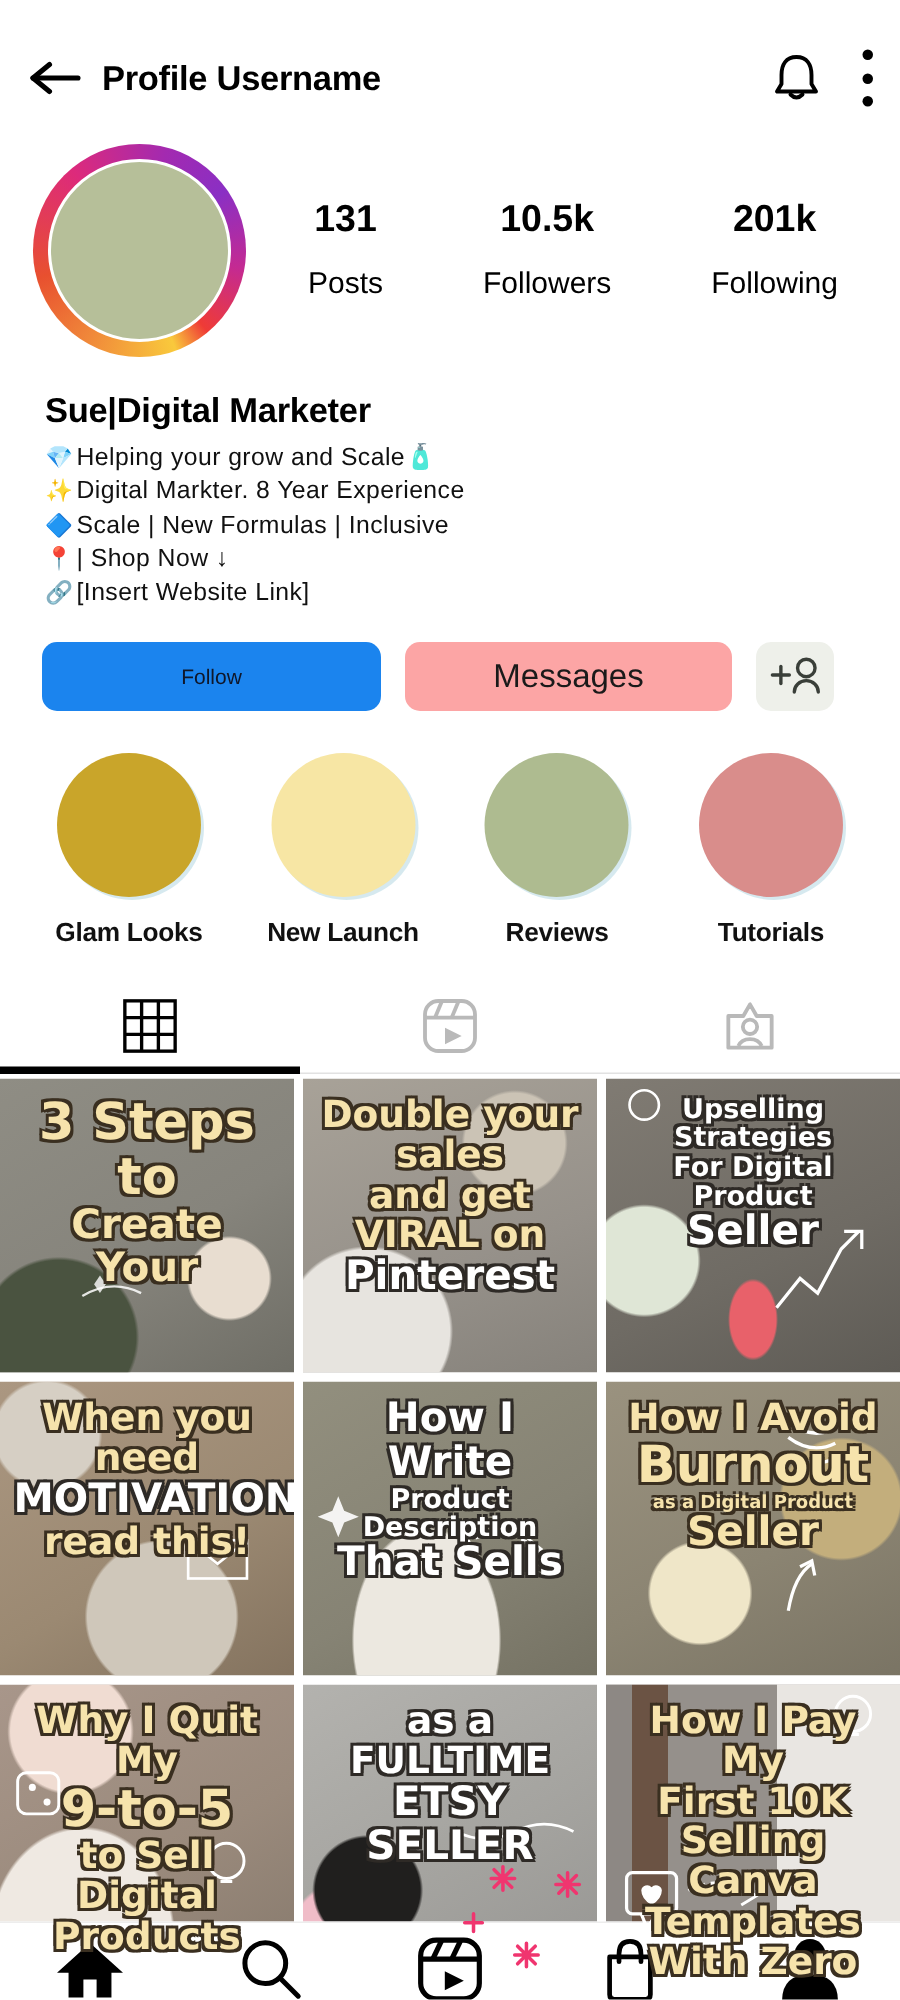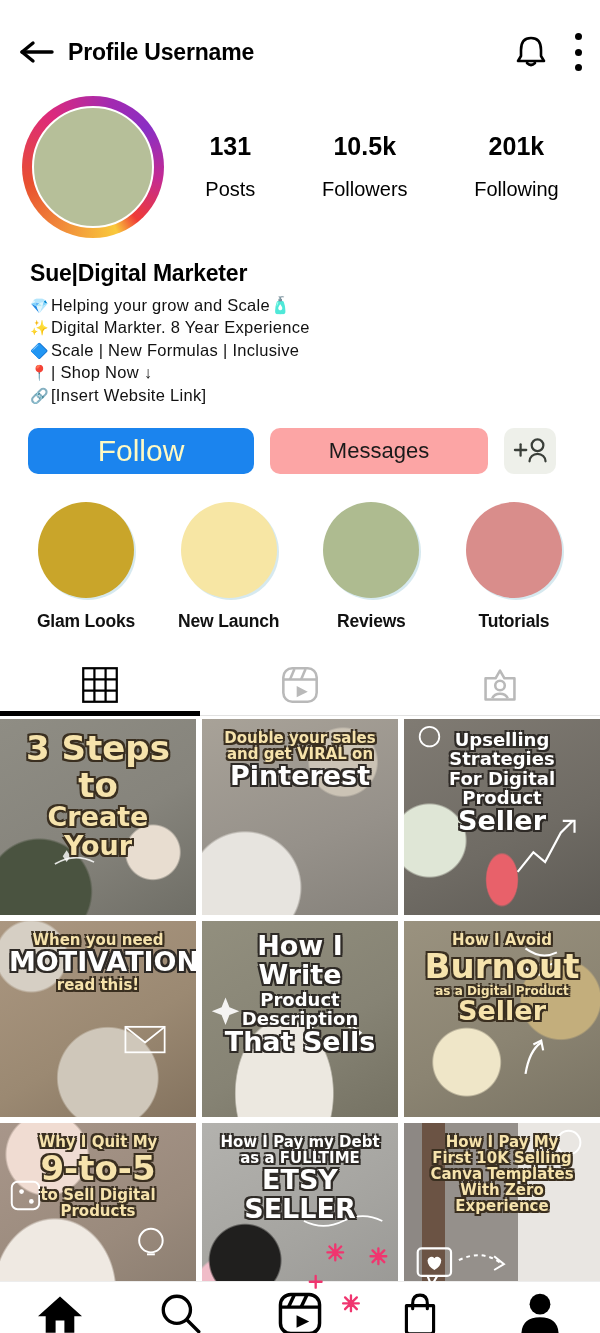--- a/index.html
+++ b/index.html
@@ -52,22 +52,22 @@
   
   .bio { padding: 18px 22px 0 30px; }
   .bio-name { font-size: 23px; font-weight: bold; color: #000; margin-bottom: 7px; letter-spacing: -0.2px; }
   .bio-line { font-size: 16.5px; color: #111; line-height: 1.36; letter-spacing: 0.3px; white-space: nowrap; }
   .bio-emoji { font-size: 15px; margin-right: 2px; }
 
   
   .actions { display: flex; align-items: center; gap: 16px; padding: 22px 20px 0 28px; }
   .btn-follow {
     flex: 0 0 226px; height: 46px; border-radius: 10px;
-    background: #1b84ee; color: #fef9c3; border: none;
-    font-size: 30px; font-family: inherit;
+    background: #1b84ee; color: #0f172a; border: none;
+    font-size: 14px; font-family: inherit;
     display: flex; align-items: center; justify-content: center; cursor: pointer;
   }
   .btn-messages {
     flex: 0 0 218px; height: 46px; border-radius: 10px;
     background: #fca5a5; color: #1a1a1a; border: none;
     font-size: 22px; font-family: inherit;
     display: flex; align-items: center; justify-content: center; cursor: pointer;
   }
   .btn-adduser {
     flex: 0 0 52px; height: 46px; border-radius: 10px;
@@ -100,21 +100,21 @@
     position: relative; z-index: 3; width: 100%; padding: 11px 9px 0 9px;
     text-align: center; font-family: "DejaVu Sans", sans-serif; font-weight: bold;
     line-height: 1.07;
   }
   .t { display: block; }
   .cream { color: #f6e3ac; text-shadow: -2px -2px 0 #3a2f20, 2px -2px 0 #3a2f20,
             -2px 2px 0 #3a2f20, 2px 2px 0 #3a2f20, 0 2px 0 #3a2f20, 2px 0 0 #3a2f20; }
   .white { color: #ffffff; text-shadow: -2px -2px 0 #2e2a26, 2px -2px 0 #2e2a26,
             -2px 2px 0 #2e2a26, 2px 2px 0 #2e2a26, 0 2px 0 #2e2a26, 2px 0 0 #2e2a26; }
   .sz-xl { font-size: 34px; } .sz-lg { font-size: 27px; }
-  .sz-md { font-size: 15px; } .sz-sm { font-size: 18px; }
+  .sz-md { font-size: 25px; } .sz-sm { font-size: 18px; }
   .sz-xs { font-size: 12px; }
   .deco { position: absolute; z-index: 2; }
 
   
   .bottomnav {
     position: absolute; left: 0; right: 0; bottom: 0; height: 68px;
     background: #fff; display: flex; align-items: center;
     border-top: 1px solid #ededed;
   }
   .navitem { flex: 1 1 0; display: flex; align-items: center; justify-content: center; cursor: pointer; }
@@ -392,21 +392,20 @@
         <g stroke="#f0356f" stroke-width="1.2" stroke-linecap="round">
           <path d="M68 62 l0 8 M64 66 l8 0 M65 63 l6 6 M71 63 l-6 6"></path>
           <path d="M90 64 l0 8 M86 68 l8 0 M87 65 l6 6 M93 65 l-6 6"></path>
           <path d="M76 88 l0 8 M72 92 l8 0 M73 89 l6 6 M79 89 l-6 6"></path>
           <path d="M58 78 l0 6 M55 81 l6 0"></path>
         </g>
         <path d="M52 50 q10 5 20 0 q10 -5 20 0" fill="none" stroke="#fff" stroke-width="0.9"></path>
       </svg>
       <div class="cell-inner">
         <div class="cell-text">
-          <span class="t white sz-md">How I Pay my Debt</span>
           <span class="t white sz-md">as a FULLTIME</span>
           <span class="t white sz-lg">ETSY SELLER</span>
         </div>
       </div>
     </div>
 
     <div class="cell">
       <div class="cell-bg" style="background:
              linear-gradient(90deg,#8d8884 0 9%, #6b5344 9% 21%, #95908b 21% 58%, #e9e6e2 58% 100%),
              linear-gradient(#8e8781,#8e8781);"></div>

